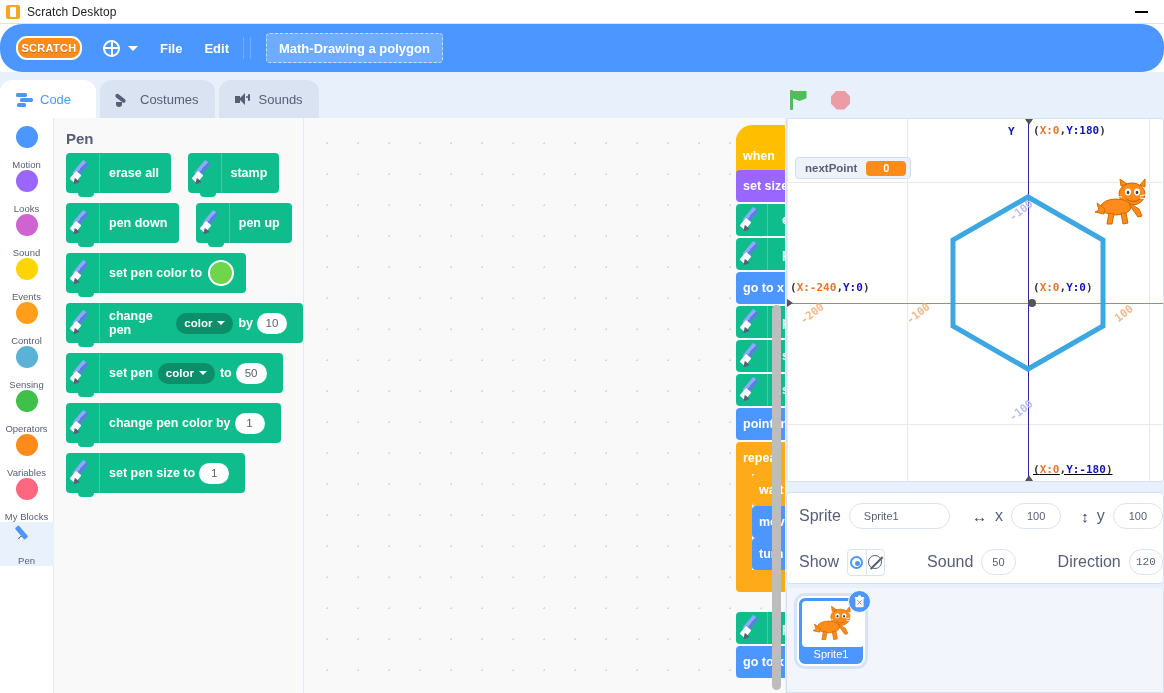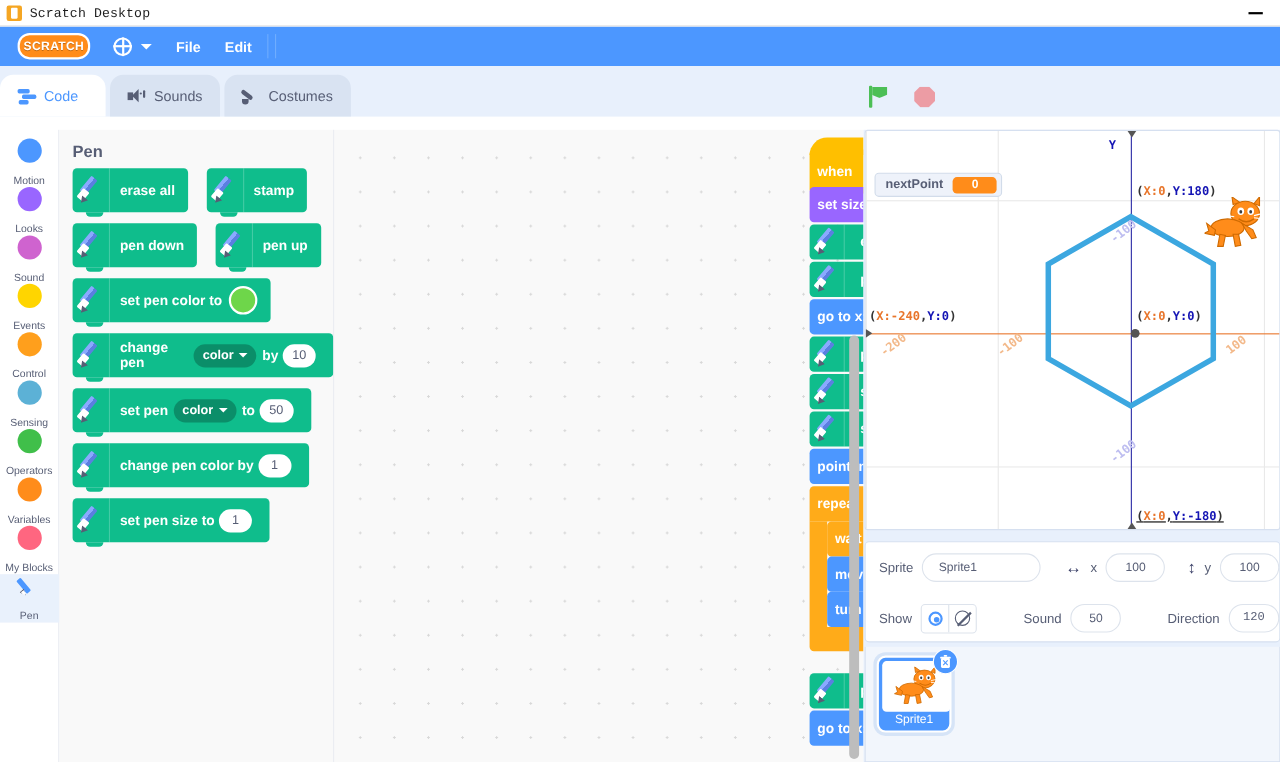--- a/index.html
+++ b/index.html
@@ -16,31 +16,31 @@
     border-bottom:1px solid #e3e3e3; position:relative;
   }
   #titlebar .tb-icon{
     width:14px;height:14px;margin-left:6px;margin-right:7px;
     background:#f5a623;border-radius:2px;position:relative;flex:none;
   }
   #titlebar .tb-icon::after{
     content:"";position:absolute;left:4px;top:2px;width:6px;height:10px;
     background:#fff;border-radius:1px;
   }
-  #titlebar .tb-title{ font-size:12px;color:#1d1d1d; letter-spacing:.1px;font-family:Liberation Mono, monospace;}
+  #titlebar .tb-title{ font-size:12px;color:#1d1d1d; letter-spacing:.1px;}
   #win-min{
     position:absolute;right:8px;top:0;height:24px;width:30px;
     display:flex;align-items:center;justify-content:center;cursor:default;
   }
   #win-min span{ display:block;width:13px;height:2px;background:#000;}
 
   
   #menubar{
-    height:36px;background:#4c97ff;display:flex;align-items:center;
-    padding:0 8px;gap:0;
+    height:48px;background:#4c97ff;display:flex;align-items:center;
+    padding:0 8px;gap:0;border-radius:22px;
   }
   .scratch-logo{
     width:66px;height:24px;margin:0 10px 0 8px;flex:none;
     background:#ff8c1a;border-radius:11px;
     display:flex;align-items:center;justify-content:center;
     font-family:"Liberation Sans", sans-serif;
     font-size:11px;font-weight:bold;color:#fff;letter-spacing:.3px;
     border:2px solid #fff; text-shadow:0 1px 0 rgba(0,0,0,.25);
   }
   .menu-item{
@@ -212,21 +212,21 @@
      border:1px solid #d2dcea;border-radius:4px;display:flex;align-items:center;
      padding:0 4px 0 9px;gap:9px;}
   #monitor .mname{font-size:11.5px;color:#575e75;font-weight:bold;}
   #monitor .mval{background:#ff8c1a;color:#fff;border-radius:4px;height:15px;min-width:40px;
      display:flex;align-items:center;justify-content:center;font-size:11px;font-weight:bold;padding:0 6px;}
 
   
   #spriteinfo{position:absolute;left:1px;top:374px;width:378px;height:92px;background:#fff;
      border:1px solid #d6e0f0;border-radius:4px;}
   .si-row{display:flex;align-items:center;height:46px;padding-left:12px;gap:0;}
-  .si-lab{font-size:12px;color:#575e75;margin-right:8px;}
+  .si-lab{font-size:16px;color:#575e75;margin-right:8px;}
   .si-inp{border:1px solid #dde3ec;border-radius:14px;height:26px;display:flex;align-items:center;
      justify-content:center;font-size:11px;color:#575e75;background:#fff;}
   .si-toggle{display:flex;border:1px solid #dde3ec;border-radius:4px;overflow:hidden;height:27px;}
   .si-toggle div{width:33px;display:flex;align-items:center;justify-content:center;}
   .si-toggle .divd{width:1px;background:#dde3ec;}
   .eye-on{width:13px;height:13px;border:2px solid #4c97ff;border-radius:50%;position:relative;}
   .eye-on::after{content:"";position:absolute;left:3px;top:3px;width:5px;height:5px;border-radius:50%;background:#4c97ff;}
   .eye-off{width:14px;height:14px;border:1.6px solid #575e75;border-radius:50%;position:relative;}
   .eye-off::after{content:"";position:absolute;left:-1px;top:5.5px;width:17px;height:1.6px;background:#575e75;transform:rotate(-45deg);}
   .arrows-h{font-size:15px;color:#3b4068;font-weight:bold;}
@@ -257,48 +257,49 @@
 <div id="menubar">
   <div class="scratch-logo">SCRATCH</div>
   <div class="menu-item">
     <span class="globe"></span>
     <span class="caret"></span>
   </div>
   <div class="menu-item">File</div>
   <div class="menu-item">Edit</div>
   <div class="menu-sep"></div>
   <div class="menu-sep"></div>
+  <div id="project-title">Math-Drawing a polygon</div>
 </div>
 
 <div id="tabrow">
   <div style="width:0px"></div>
   <div class="tab active">
     <span class="ticon ic-code">
         <i class="b1"></i>
         <i class="b2"></i>
         <i class="b3"></i>
       </span>
     <span>Code</span>
   </div>
   <div class="tab">
+    <span class="ticon ic-brush">
+        <span class="handle"></span>
+        <span class="tip"></span>
+      </span>
+    <span>Costumes</span>
+  </div>
+  <div class="tab">
     <span class="ticon ic-snd">
         <span class="sp"></span>
         <span class="cone"></span>
         <span class="w1"></span>
         <span class="w2"></span>
       </span>
     <span>Sounds</span>
   </div>
-  <div class="tab">
-    <span class="ticon ic-brush">
-        <span class="handle"></span>
-        <span class="tip"></span>
-      </span>
-    <span>Costumes</span>
-  </div>
 
   <div id="controls">
     <div class="flag">
         <span class="pole"></span>
         <span class="cloth"></span>
       </div>
     <div class="stopbtn"></div>
   </div>
 </div>
 
@@ -582,21 +583,21 @@
       <div style="position:absolute;left:238px;top:0;width:0;height:0;border-left:4px solid transparent;border-right:4px solid transparent;border-top:6px solid #555;"></div>
       <div style="position:absolute;left:238px;bottom:0;width:0;height:0;border-left:4px solid transparent;border-right:4px solid transparent;border-bottom:6px solid #555;"></div>
       <div style="position:absolute;left:0;top:180px;width:0;height:0;border-top:4px solid transparent;border-bottom:4px solid transparent;border-left:6px solid #555;"></div>
       <div style="position:absolute;left:241px;top:180px;width:8px;height:8px;border-radius:50%;background:#555;"></div>
 
       <svg style="position:absolute;left:0;top:0;" width="378" height="364">
         <polygon points="241,78 316,121 316,207 241,250 166,207 166,121" fill="none" stroke="#3ca7e0" stroke-width="5" stroke-linejoin="miter"></polygon>
       </svg>
 
       <div class="lblgrp mono" style="left:221px;top:6px;color:#1414b4;">Y</div>
-      <div class="lblgrp mono" style="left:246px;top:5px;margin-top:43px;"><span class="cPar">(</span><span class="cX">X:0</span><span class="cPar">,</span><span class="cY">Y:180</span><span class="cPar">)</span></div>
+      <div class="lblgrp mono" style="left:246px;top:5px;"><span class="cPar">(</span><span class="cX">X:0</span><span class="cPar">,</span><span class="cY">Y:180</span><span class="cPar">)</span></div>
       <div class="lblgrp mono" style="left:3px;top:162px;"><span class="cPar">(</span><span class="cX">X:-240</span><span class="cPar">,</span><span class="cY">Y:0</span><span class="cPar">)</span></div>
       <div class="lblgrp mono" style="left:246px;top:162px;"><span class="cPar">(</span><span class="cX">X:0</span><span class="cPar">,</span><span class="cY">Y:0</span><span class="cPar">)</span></div>
       <div class="lblgrp mono" style="left:246px;top:344px;text-decoration:underline;"><span class="cPar">(</span><span class="cX">X:0</span><span class="cPar">,</span><span class="cY">Y:-180</span><span class="cPar">)</span></div>
 
       <div class="ticklbl" style="left:12px;top:188px;">-200</div>
       <div class="ticklbl" style="left:118px;top:188px;">-100</div>
       <div class="ticklbl" style="left:327px;top:188px;">100</div>
       <div class="ticklblv" style="left:221px;top:85px;">-100</div>
       <div class="ticklblv" style="left:221px;top:285px;">-100</div>
 

